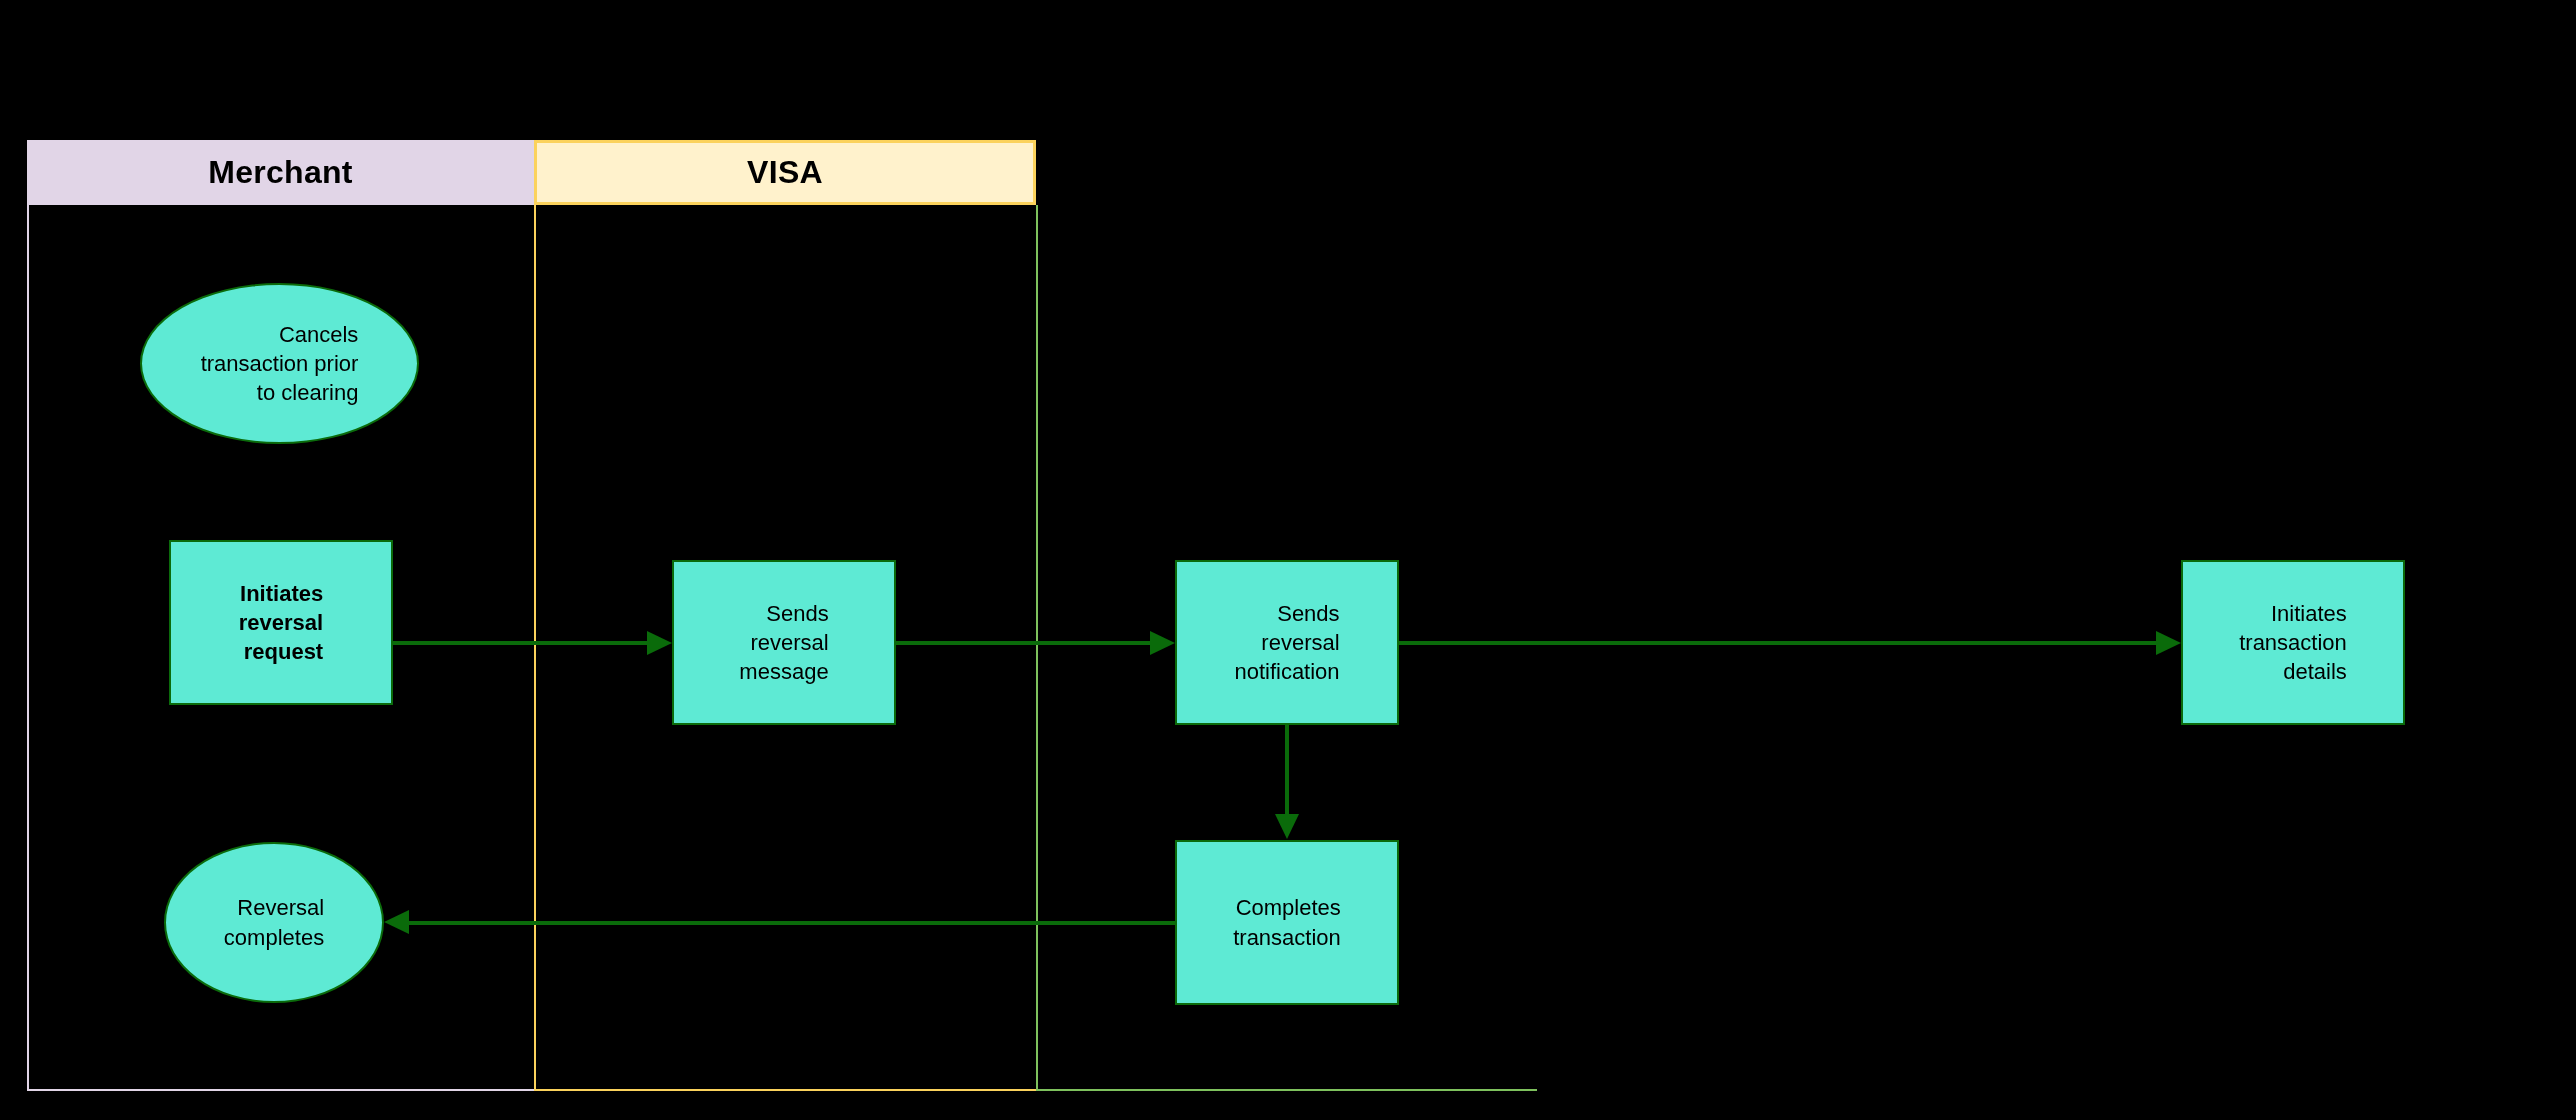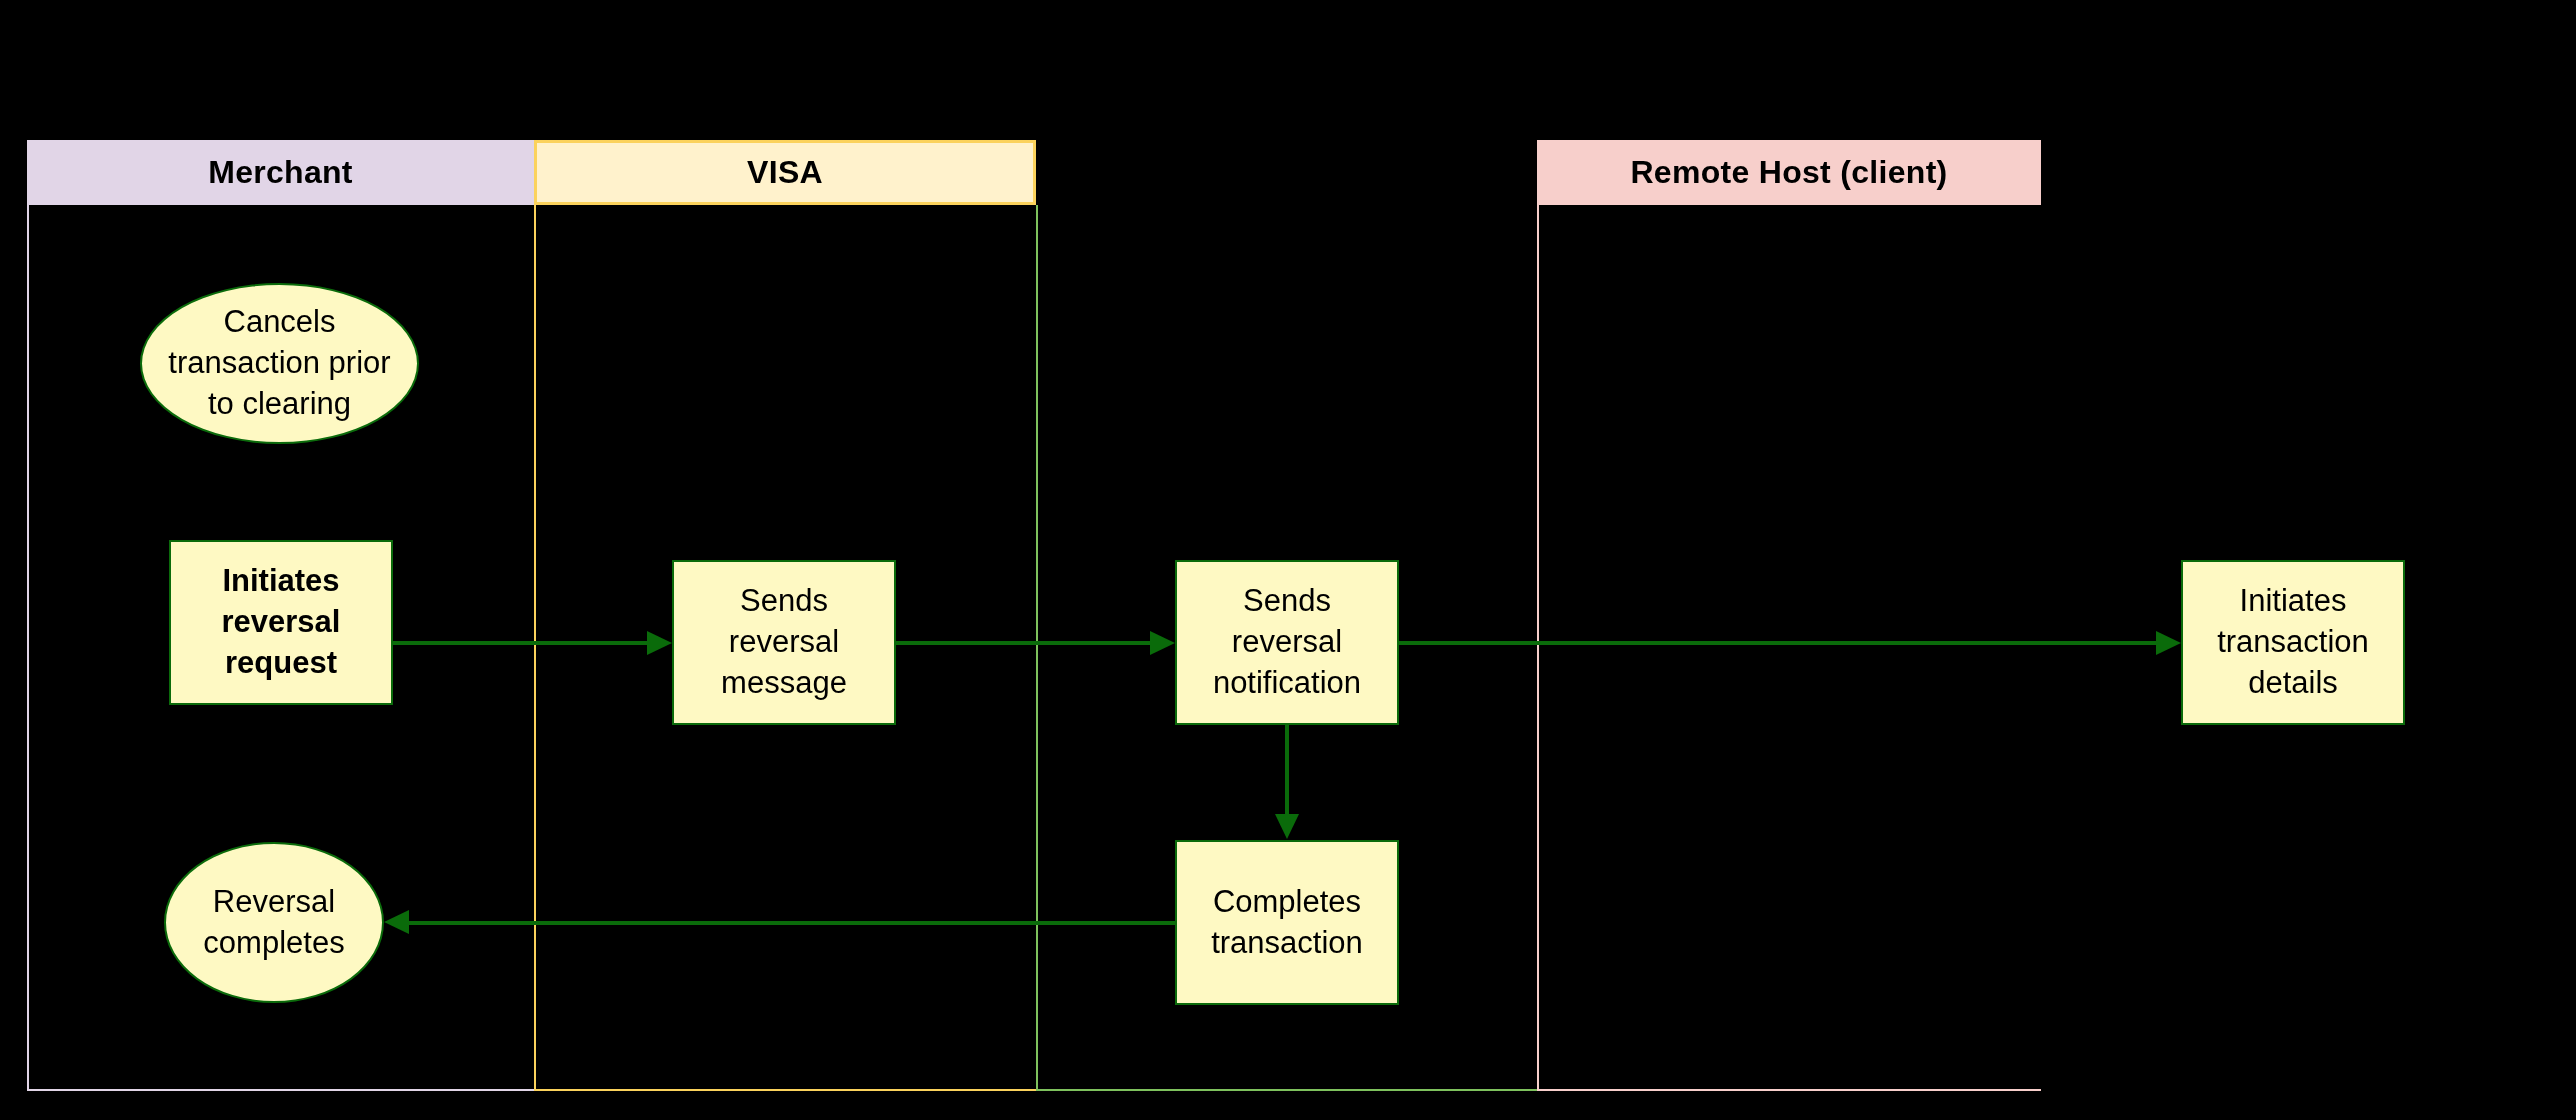--- a/index.html
+++ b/index.html
@@ -36,24 +36,24 @@
 
   #lane-merchant    .lane-body { border-color: #E1D5E7; }
   #lane-visa        .lane-body { border-color: #FBD25C; }
   #lane-straitsx    .lane-body { border-color: #7EC15D; }
   #lane-remote-host .lane-body { border-color: #F7CFCB; }
   #lane-webhook     .lane-body { border-color: #6C8EBF; border-right-width: 2.1px; }
 
   
   .node {
     position: absolute; box-sizing: border-box; z-index: 10;
-    background: #fef9c3; border: 2.8px solid #0B6B0B;
+    background: #5eead4; border: 2.8px solid #0B6B0B;
     display: flex; align-items: center; justify-content: center;
-    text-align: center; color: #000000;
-    font-size: 31px; line-height: 1.32; white-space: pre-line;
+    text-align: right; color: #000000;
+    font-size: 22px; line-height: 1.32; white-space: pre-line;
   }
   .node.ellipse { border-radius: 50%; }
 
   #node-cancels-transaction   { left: 140px;  top: 283px;  width: 279px; height: 161px; padding: 0 18px; }
   #node-initiates-reversal    { left: 169px;  top: 540px;  width: 224px; height: 165px; font-weight: bold; }
   #node-sends-message         { left: 672px;  top: 560px;  width: 224px; height: 165px; }
   #node-sends-notification    { left: 1175px; top: 560px;  width: 224px; height: 165px; }
   #node-validates-details     { left: 2181px; top: 560px;  width: 224px; height: 165px; }
   #node-completes-transaction { left: 1175px; top: 840px; width: 224px; height: 165px; }
   #node-reversal-completes    { left: 164px;  top: 842px; width: 220px; height: 161px; }
@@ -92,26 +92,20 @@
     <div class="lane-header">
       <span>VISA</span>
     </div>
     <div class="lane-body"></div>
   </div>
 
   <div class="lane" id="lane-straitsx">
     <div class="lane-body"></div>
   </div>
 
-  <div class="lane" id="lane-remote-host">
-    <div class="lane-header">
-      <span>Remote Host (client)</span>
-    </div>
-    <div class="lane-body"></div>
-  </div>
 
 
   <div class="edge-line" id="edge1-line"></div>
   <div class="edge-head right" id="edge1-head"></div>
 
   <div class="edge-line" id="edge2-line"></div>
   <div class="edge-head right" id="edge2-head"></div>
 
   <div class="edge-line" id="edge3-line"></div>
   <div class="edge-head right" id="edge3-head"></div>

